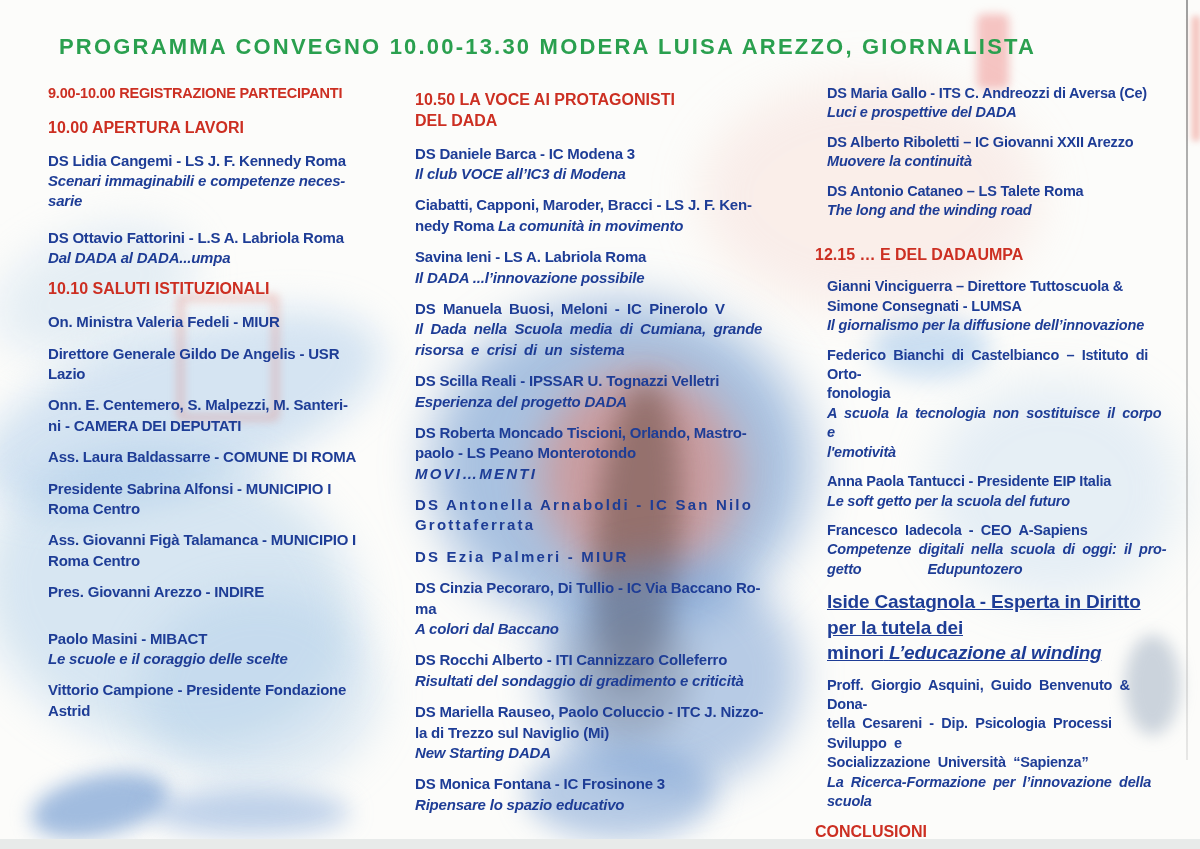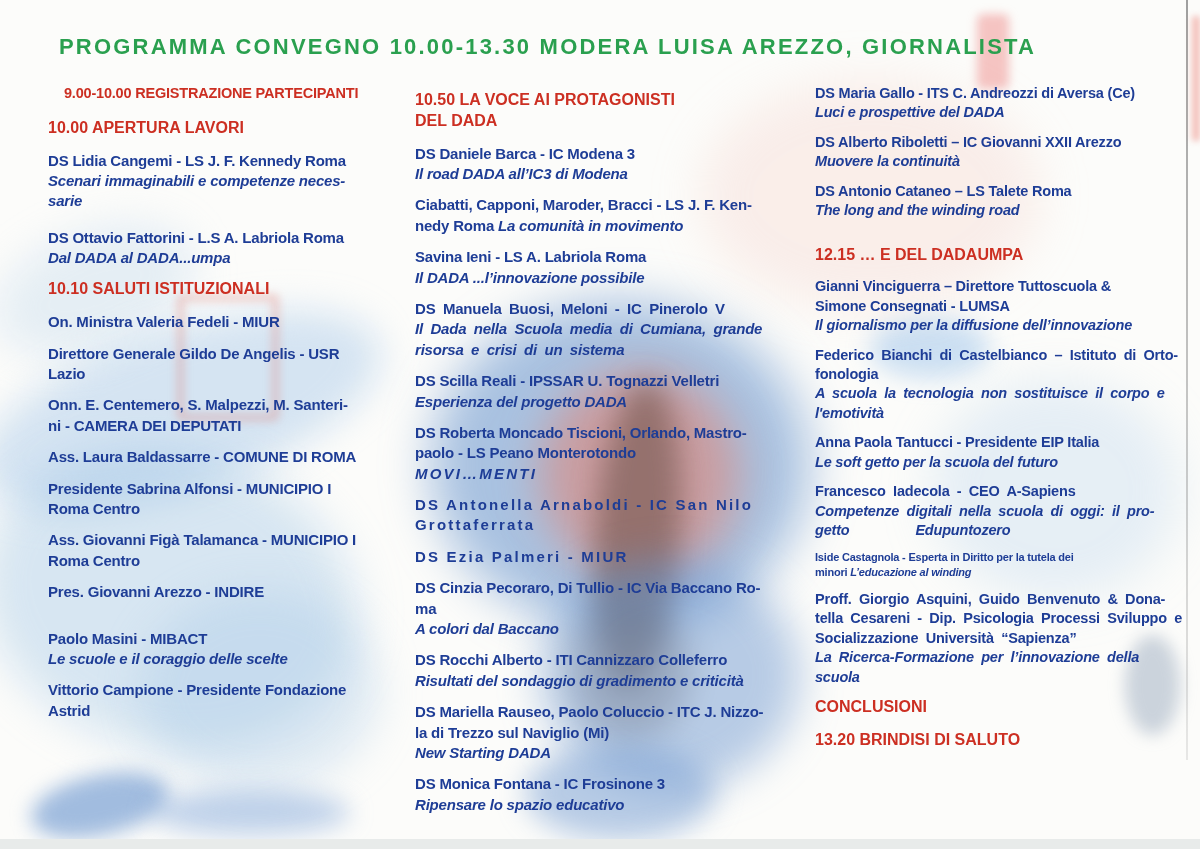--- a/index.html
+++ b/index.html
@@ -40,28 +40,28 @@
   }
   .col {
     position:absolute; color:var(--blue, #1e3d96);
     font-weight:bold; font-size:15px; line-height:1.36; letter-spacing:-0.2px;
     white-space:pre-line;
   }
   .col-1 { left:48px;  top:84px; width:336px; }
   .col-2 { left:415px; top:86px; width:356px; }
   .col-3 { left:815px; top:84px; width:368px; font-size:14.5px; line-height:1.34; }
   .heading { color:var(--red, #cc2f22); }
-  .h-small { font-size:14.5px; margin:0 16px 14px; }
+  .h-small { font-size:14.5px; margin:0 0 14px; }
   .h-large { font-size:16px; margin:4px 0 12px; line-height:1.3; letter-spacing:0; }
   .entry   { margin:0 0 11px; }
-  .col-3 .entry { margin:0 0 10px; }
+  .col-3 .entry { margin:0 12px 10px; }
   .talk    { font-style:italic; }
   .spaced  { letter-spacing:2.2px; }
   .wide    { word-spacing:3.5px; }
-  .small   { font-size:11px; }
+  .small   { font-size:19px;text-decoration:underline; }
 </style>
 </head>
 <body>
 
 <div class="page">
 
   <div>
     <div class="bg-shape s-left0"></div>
     <div class="bg-shape s-left1"></div>
     <div class="bg-shape s-left2"></div>
@@ -88,21 +88,21 @@
   <h1 class="title">PROGRAMMA CONVEGNO 10.00-13.30 MODERA LUISA AREZZO, GIORNALISTA</h1>
 
   <div class="col col-1"><div class="heading h-small">9.00-10.00 REGISTRAZIONE PARTECIPANTI</div><div class="heading h-large">10.00 APERTURA LAVORI</div><p class="entry"><span class="speaker">DS Lidia Cangemi - LS J. F. Kennedy Roma</span><br><span class="talk">Scenari immaginabili e competenze neces-
 sarie</span></p><p class="entry" style="margin-top: 16px;"><span class="speaker">DS Ottavio Fattorini - L.S A. Labriola Roma</span><br><span class="talk">Dal DADA al DADA...umpa</span></p><div class="heading h-large" style="margin-top: 8px;">10.10 SALUTI ISTITUZIONALI</div><p class="entry"><span class="speaker">On. Ministra Valeria Fedeli - MIUR</span></p><p class="entry"><span class="speaker">Direttore Generale Gildo De Angelis - USR
 Lazio</span></p><p class="entry"><span class="speaker">Onn. E. Centemero, S. Malpezzi, M. Santeri-
 ni - CAMERA DEI DEPUTATI</span></p><p class="entry"><span class="speaker">Ass. Laura Baldassarre - COMUNE DI ROMA</span></p><p class="entry"><span class="speaker">Presidente Sabrina Alfonsi - MUNICIPIO I
 Roma Centro</span></p><p class="entry"><span class="speaker">Ass. Giovanni Figà Talamanca - MUNICIPIO I
 Roma Centro</span></p><p class="entry"><span class="speaker">Pres. Giovanni Arezzo - INDIRE</span></p><p class="entry" style="margin-top: 26px;"><span class="speaker">Paolo Masini - MIBACT</span><br><span class="talk">Le scuole e il coraggio delle scelte</span></p><p class="entry"><span class="speaker">Vittorio Campione - Presidente Fondazione
 Astrid</span></p></div>
   <div class="col col-2"><div class="heading h-large">10.50  LA VOCE AI PROTAGONISTI
-DEL DADA</div><p class="entry"><span class="speaker">DS Daniele Barca - IC Modena 3</span><br><span class="talk">Il road DADA all’IC3 di Modena</span></p><p class="entry"><span class="speaker">Ciabatti, Capponi, Maroder, Bracci - LS J. F. Ken-
+DEL DADA</div><p class="entry"><span class="speaker">DS Daniele Barca - IC Modena 3</span><br><span class="talk">Il club VOCE all’IC3 di Modena</span></p><p class="entry"><span class="speaker">Ciabatti, Capponi, Maroder, Bracci - LS J. F. Ken-
 nedy Roma</span> <span class="talk">La comunità in movimento</span></p><p class="entry"><span class="speaker">Savina Ieni - LS A. Labriola Roma</span><br><span class="talk">Il DADA ...l’innovazione possibile</span></p><p class="entry wide"><span class="speaker">DS Manuela Buosi, Meloni - IC Pinerolo V</span><br><span class="talk">Il Dada nella Scuola media di Cumiana, grande
 risorsa e crisi di un sistema</span></p><p class="entry"><span class="speaker">DS Scilla Reali - IPSSAR U. Tognazzi Velletri</span><br><span class="talk">Esperienza del progetto DADA</span></p><p class="entry"><span class="speaker">DS Roberta Moncado Tiscioni, Orlando, Mastro-
 paolo - LS Peano Monterotondo</span><br><span class="talk spaced">MOVI…MENTI</span></p><p class="entry"><span class="speaker spaced">DS Antonella Arnaboldi - IC San Nilo
 Grottaferrata</span></p><p class="entry"><span class="speaker spaced">DS Ezia Palmeri - MIUR</span></p><p class="entry"><span class="speaker">DS Cinzia Pecoraro, Di Tullio - IC Via Baccano Ro-
 ma</span><br><span class="talk">A colori dal Baccano</span></p><p class="entry"><span class="speaker">DS Rocchi Alberto - ITI Cannizzaro Colleferro</span><br><span class="talk">Risultati del sondaggio di gradimento e criticità</span></p><p class="entry"><span class="speaker">DS Mariella Rauseo, Paolo Coluccio - ITC J. Nizzo-
 la di Trezzo sul Naviglio (Mi)</span><br><span class="talk">New Starting DADA</span></p><p class="entry"><span class="speaker">DS Monica Fontana - IC Frosinone 3</span><br><span class="talk">Ripensare lo spazio educativo</span></p></div>
   <div class="col col-3"><p class="entry"><span class="speaker">DS Maria Gallo - ITS C. Andreozzi di Aversa (Ce)</span><br><span class="talk">Luci e prospettive del DADA</span></p><p class="entry"><span class="speaker">DS Alberto Riboletti – IC Giovanni XXII Arezzo</span><br><span class="talk">Muovere la continuità</span></p><p class="entry"><span class="speaker">DS Antonio Cataneo – LS Talete Roma</span><br><span class="talk">The long and the winding road</span></p><div class="heading h-large" style="margin-top: 24px;">12.15 … E DEL DADAUMPA</div><p class="entry"><span class="speaker">Gianni Vinciguerra – Direttore Tuttoscuola &amp;
 Simone Consegnati - LUMSA</span><br><span class="talk">Il giornalismo per la diffusione dell’innovazione</span></p><p class="entry wide"><span class="speaker">Federico Bianchi di Castelbianco – Istituto di Orto-
 fonologia</span><br><span class="talk">A scuola la tecnologia non sostituisce il corpo e
 l'emotività</span></p><p class="entry"><span class="speaker">Anna Paola Tantucci - Presidente EIP Italia</span><br><span class="talk">Le soft getto per la scuola del futuro</span></p><p class="entry wide"><span class="speaker">Francesco Iadecola - CEO A-Sapiens</span><br><span class="talk">Competenze digitali nella scuola di oggi: il pro-

